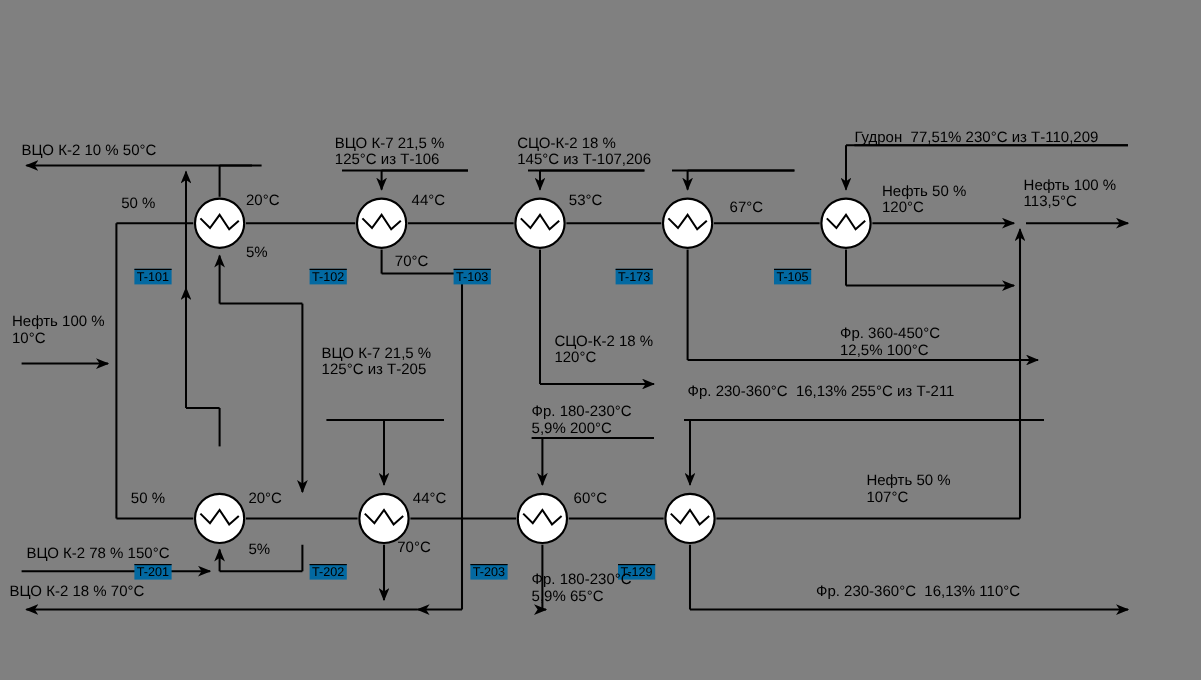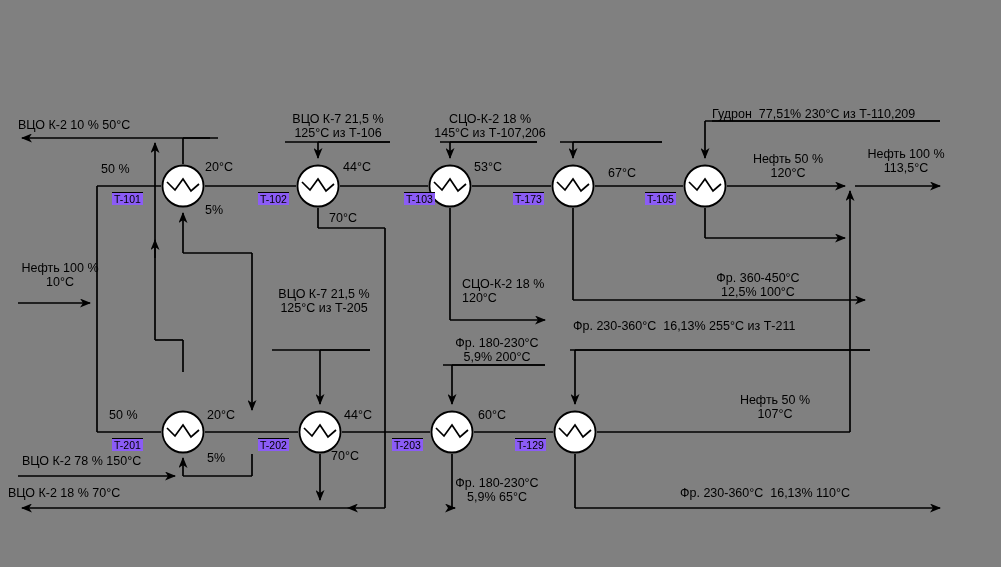--- a/index.html
+++ b/index.html
@@ -1,24 +1,24 @@
 <!DOCTYPE html>
 <html><head>
 <meta charset="utf-8">
 <style>
   html,body{margin:0;padding:0;background:#808080;}
   #stage{position:relative;width:1001px;height:567px;background:#808080;
          font-family:"Liberation Sans",sans-serif;overflow:hidden;}
   svg#wires{position:absolute;left:0;top:0;width:1001px;height:567px;}
   .lbl{position:absolute;color:#000;font-size:12.5px;line-height:13.5px;
        white-space:pre;letter-spacing:0px;}
-  .lbl.c{text-align:center;}
-  .tag{position:absolute;background:#8b5cf6;color:#000;font-size:10.5px;
+  .lbl.c{text-align:left;}
+  .tag{position:absolute;background:#0369a1;color:#000;font-size:10.5px;
        line-height:11px;padding:1px 2px 0 2px;border-top:1.6px solid #000;
-       white-space:nowrap;}
+       white-space:nowrap;margin-top:32px;}
   .hx{position:absolute;width:44px;height:44px;}
 </style>
 </head>
 <body>
 
 <div id="stage">
 
   <svg id="wires" viewBox="0 0 1001 567">
     <defs>
       <marker id="ar" markerWidth="11" markerHeight="9" refX="10" refY="4.5" orient="auto" markerUnits="userSpaceOnUse">
@@ -173,21 +173,21 @@
   </div>
   <div class="hx" style="left:553px;top:410px">
     <svg width="44" height="44" viewBox="0 0 44 44">
       <circle cx="22" cy="22" r="20.5" fill="#fff" stroke="#000" stroke-width="1.8"></circle>
       <polyline points="6,18 14,26 22,15 30,27 38,20" fill="none" stroke="#000" stroke-width="1.7"></polyline>
     </svg>
   </div>
 
   <div class="tag" style="left:112px;top:192px">T-101</div>
   <div class="tag" style="left:258px;top:192px">T-102</div>
-  <div class="tag" style="left:404px;top:192px">T-103</div>
+  <div class="tag" style="left:378px;top:192px">T-103</div>
   <div class="tag" style="left:513px;top:192px">T-173</div>
   <div class="tag" style="left:645px;top:192px">T-105</div>
   <div class="tag" style="left:112px;top:438px">T-201</div>
   <div class="tag" style="left:258px;top:438px">T-202</div>
   <div class="tag" style="left:392px;top:438px">T-203</div>
   <div class="tag" style="left:515px;top:438px">T-129</div>
 
   <div class="lbl" style="left:18px;top:119px">ВЦО К-2 10 % 50°С</div>
   <div class="lbl" style="left:101px;top:163px">50 %</div>
   <div class="lbl" style="left:205px;top:161px">20°С</div>

